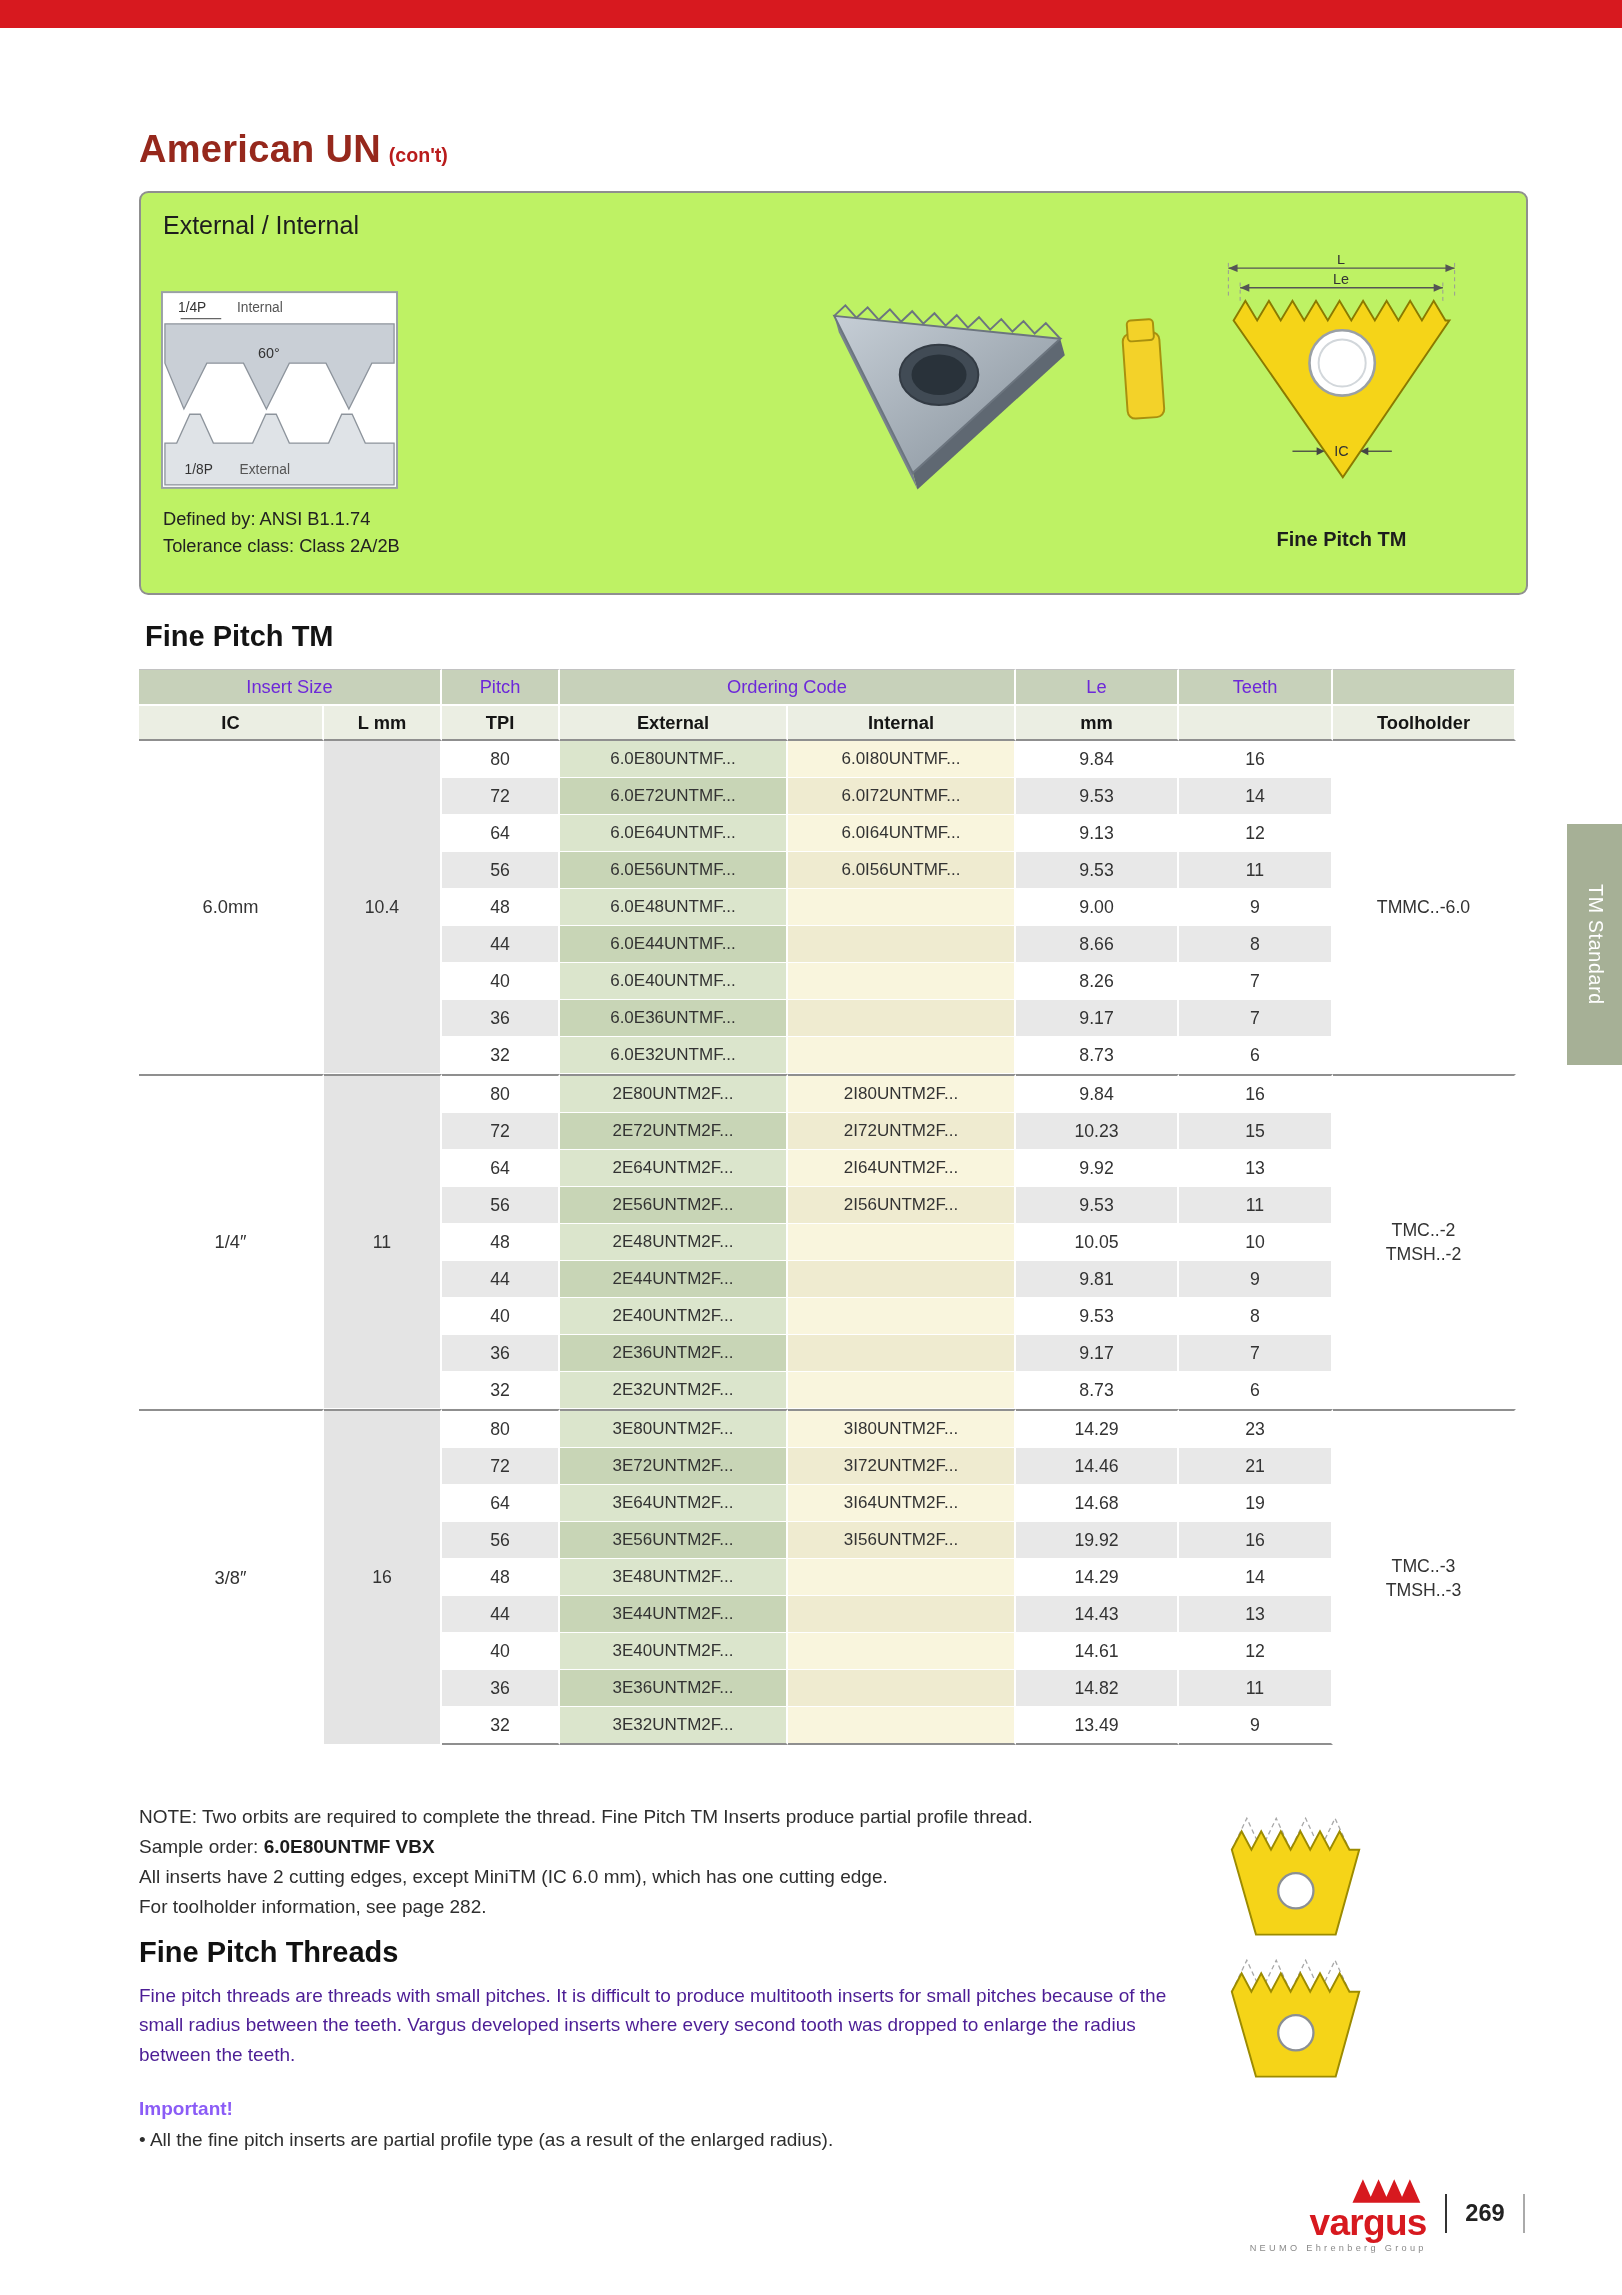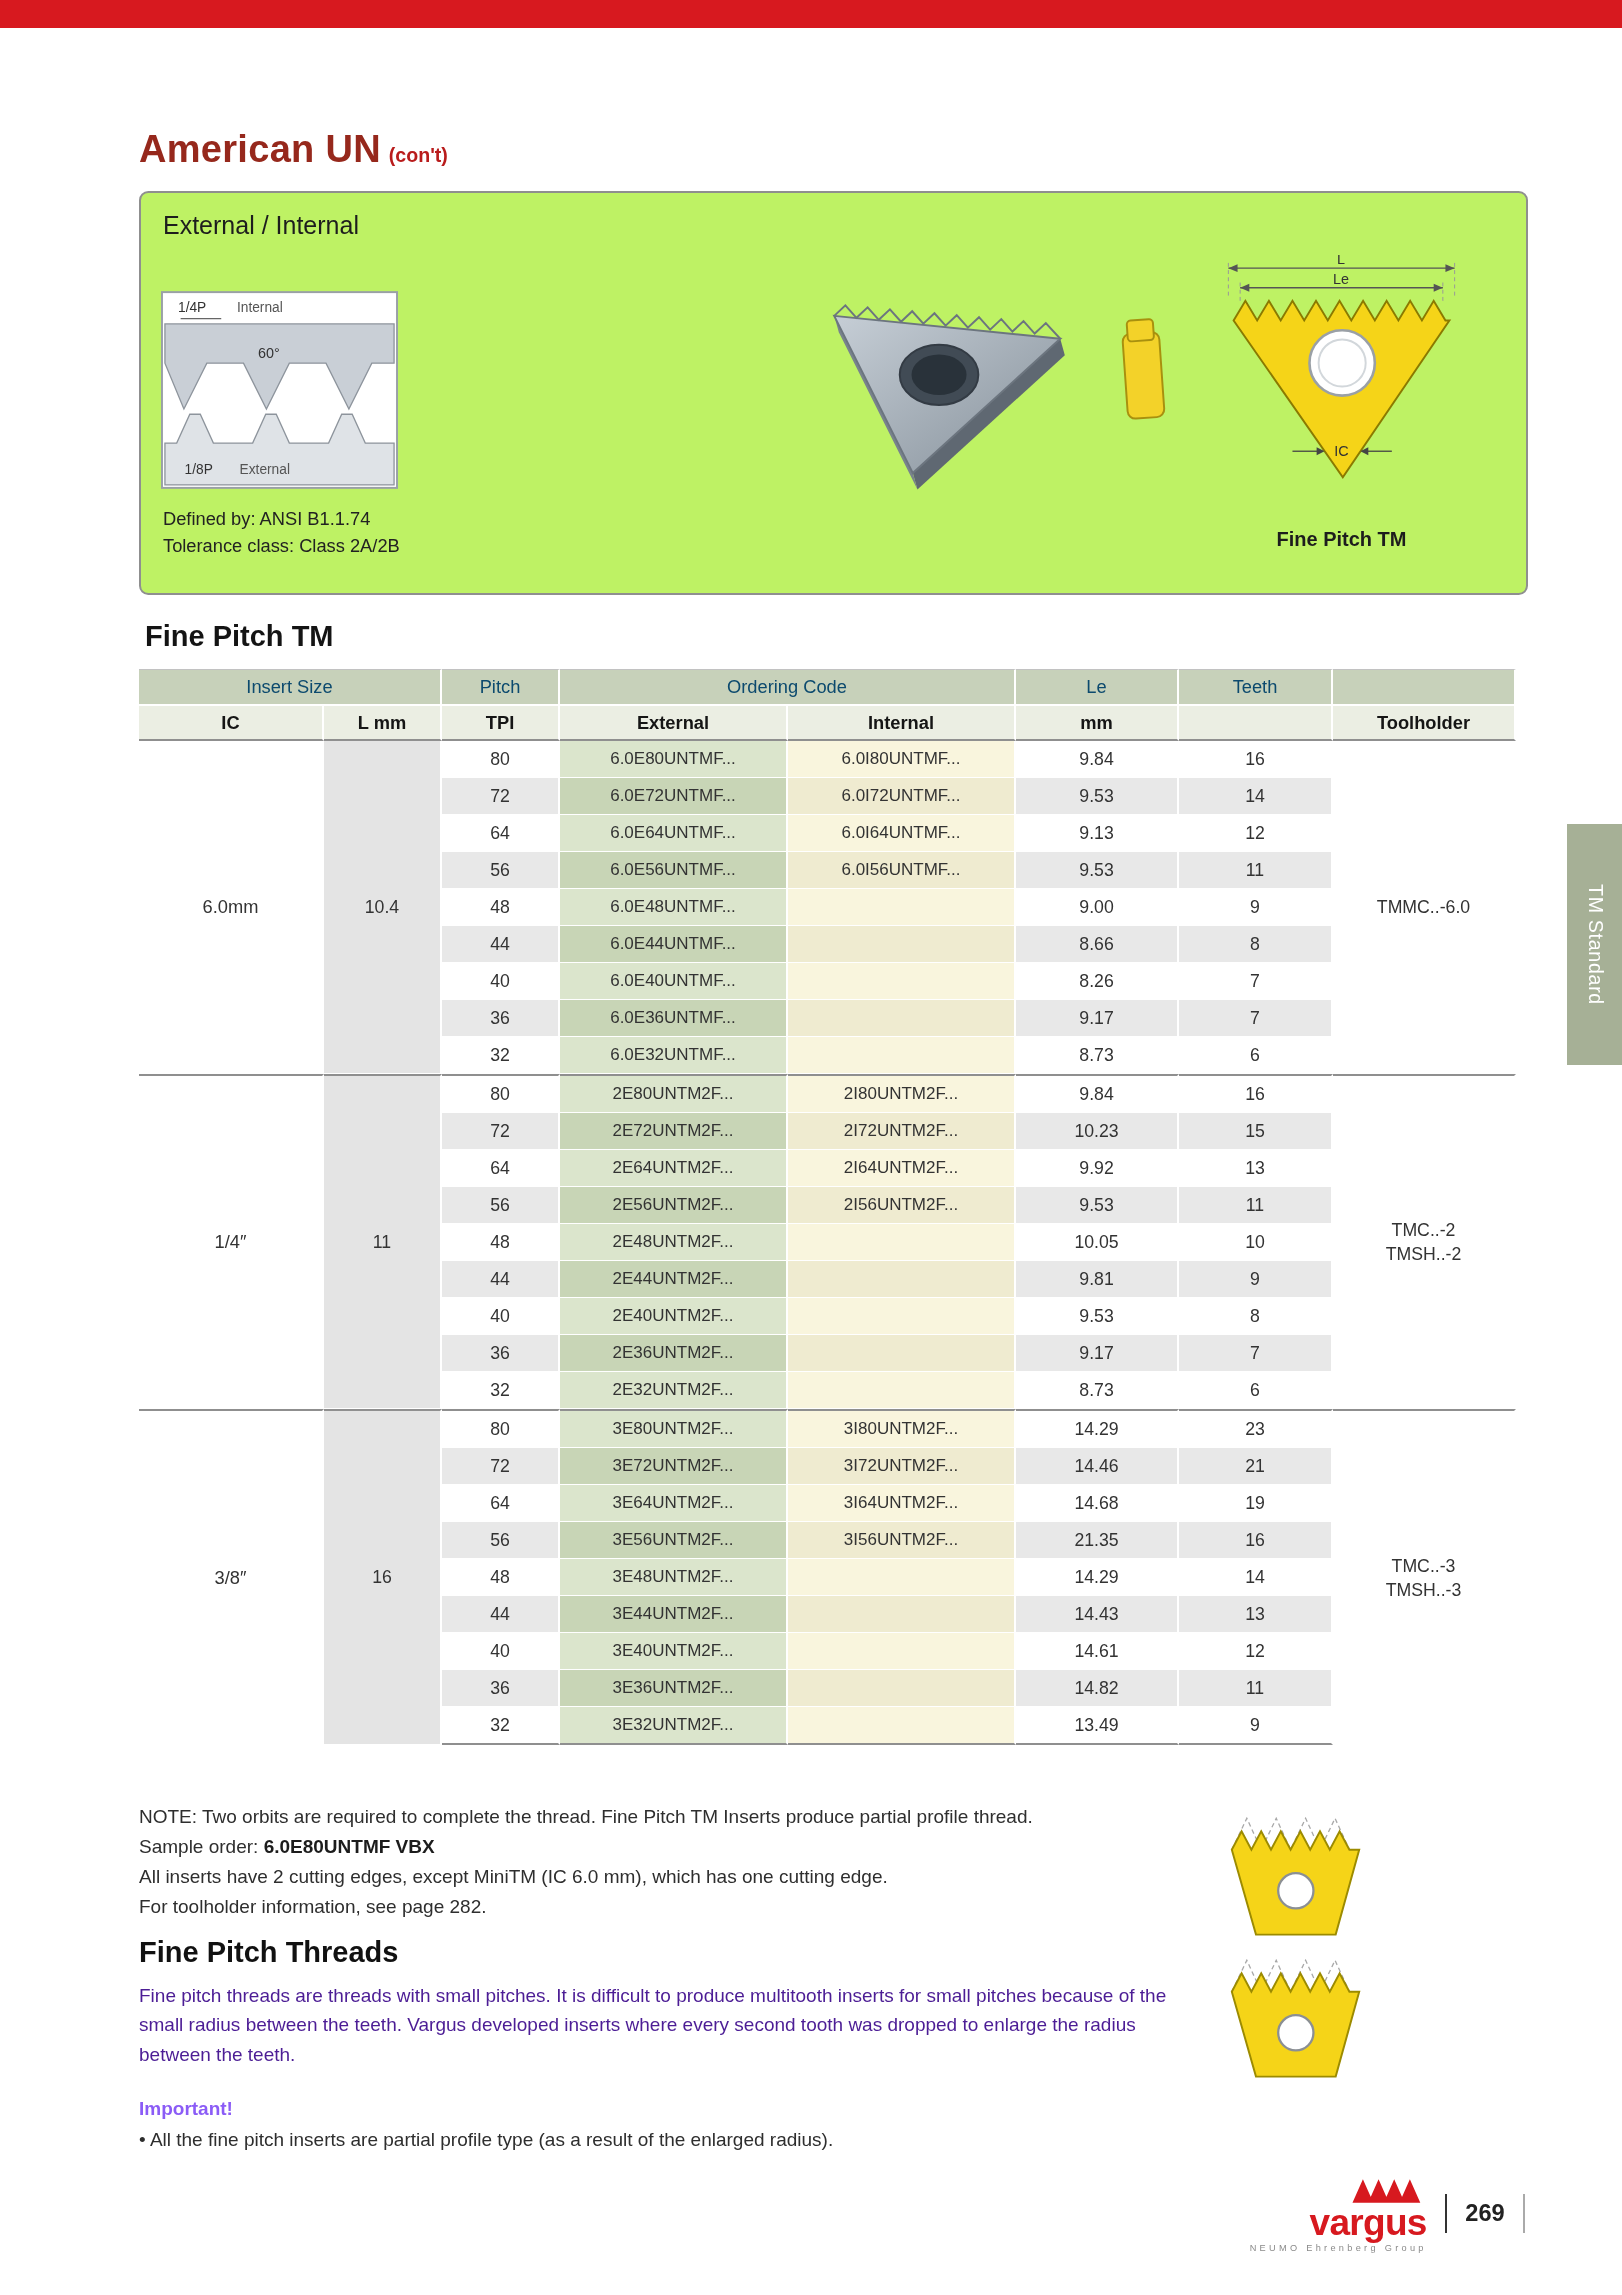--- a/index.html
+++ b/index.html
@@ -25,21 +25,21 @@
                   font-size:20px;font-weight:700;color:#1d1d1d;}
 
   .section-title{position:absolute;left:145px;top:620px;font-size:29px;font-weight:800;color:#141414;}
 
   
   .table-wrap{position:absolute;left:139px;top:669px;}
   .tbl{border-collapse:separate;border-spacing:0;table-layout:fixed;width:1376px;font-size:17.7px;color:#333;}
   .c1{width:185px}.c2{width:118px}.c3{width:118px}.c4{width:228px}
   .c5{width:228px}.c6{width:163px}.c7{width:154px}.c8{width:183px}
   .tbl th,.tbl td{padding:0;text-align:center;vertical-align:middle;border-right:2px solid #fff;overflow:hidden;}
-  .h1 th{background:#c7d1ba;color:#0c4a6e;font-weight:400;height:34px;font-size:18.3px;
+  .h1 th{background:#c7d1ba;color:#6d28d9;font-weight:400;height:34px;font-size:18.3px;
          border-bottom:2.6px solid #fff;border-top:1.3px solid #c2c2c2;}
   .h2 th{background:#ebeee3;color:#151515;font-weight:700;height:33px;font-size:18.3px;
          border-bottom:2px solid #8f8f8f;}
   .tbl td{height:36px;border-bottom:1.3px solid #fff;}
   .col-ic{background:#fff;font-size:18.3px;}
   .col-l{background:#e4e4e4;}
   .col-tool{background:#fff;text-align:left;padding-left:7.9px;white-space:pre-line;line-height:24px;}
   .even .cell-plain{background:#fff}
   .odd  .cell-plain{background:#e8e8e8}
   .even .cell-ext{background:#dbe5cc}
@@ -338,21 +338,21 @@
             <td class="cell-plain">64</td>
             <td class="cell-ext">3E64UNTM2F...</td>
             <td class="cell-int">3I64UNTM2F...</td>
             <td class="cell-plain">14.68</td>
             <td class="cell-plain">19</td>
           </tr>
           <tr class="odd">
             <td class="cell-plain">56</td>
             <td class="cell-ext">3E56UNTM2F...</td>
             <td class="cell-int">3I56UNTM2F...</td>
-            <td class="cell-plain">21.35</td>
+            <td class="cell-plain">19.92</td>
             <td class="cell-plain">16</td>
           </tr>
           <tr class="even">
             <td class="cell-plain">48</td>
             <td class="cell-ext">3E48UNTM2F...</td>
             <td class="cell-int"></td>
             <td class="cell-plain">14.29</td>
             <td class="cell-plain">14</td>
           </tr>
           <tr class="odd">

